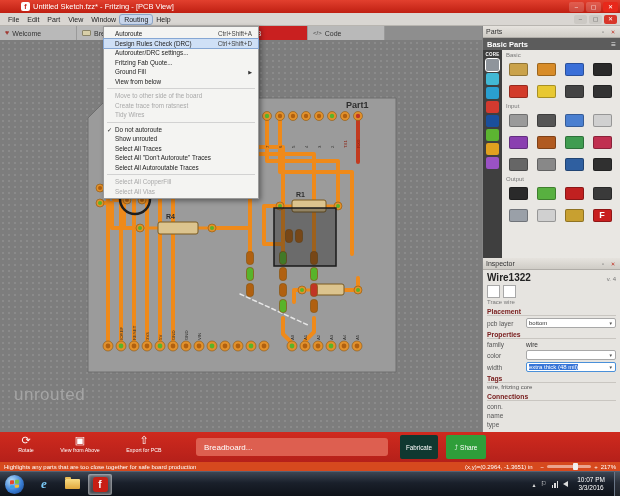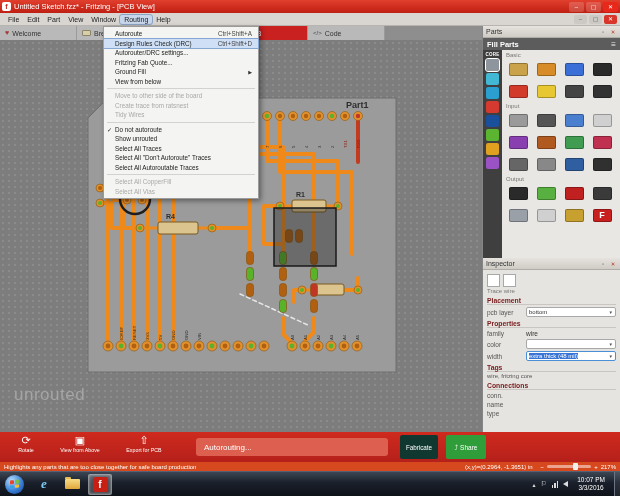--- a/index.html
+++ b/index.html
@@ -1,20 +1,20 @@
 <!DOCTYPE html>
 <html><head>
 <meta charset="utf-8">
 <style>
   html,body{margin:0;padding:0;background:#555;}
   *{box-sizing:border-box;}
   .screen{position:relative;width:620px;height:496px;background:#7d7d7d;font-family:"Liberation Sans",sans-serif;overflow:hidden;}
 
   
-  .titlebar{position:absolute;left:0;top:0;width:620px;height:13px;background:linear-gradient(#e2402e,#bf1f12);display:flex;align-items:center;color:#fff;font-size:7.5px;padding-left:2px;}
+  .titlebar{position:absolute;left:0;top:0;width:620px;height:13px;background:linear-gradient(#e2402e,#bf1f12);display:flex;align-items:center;color:#fff;font-size:7.5px;padding-left:21px;}
   .app-ico{width:9px;height:9px;background:#fff;border-radius:2px;color:#c81f14;font-size:7px;font-weight:bold;line-height:9px;text-align:center;margin-right:3px;flex:none;}
   .winbtns{margin-left:auto;display:flex;gap:2px;margin-right:2px;}
   .wbtn{width:15px;height:10px;background:rgba(255,255,255,.18);border-radius:2px;color:#fff;font-size:6px;line-height:10px;text-align:center;}
   .wbtn.close{background:#e8281a;}
 
   
   .menubar{position:absolute;left:0;top:13px;width:620px;height:13px;background:#d9d6d2;border-bottom:1px solid #b8b5b0;display:flex;align-items:center;font-size:7px;color:#222;padding-left:4px;}
   .mitem{padding:1px 4px;border-radius:2px;}
   .mitem.active{background:#c8d6ec;outline:1px solid #8aa4c8;}
   .mdibtns{margin-left:auto;display:flex;gap:2px;margin-right:3px;align-items:center;}
@@ -442,21 +442,21 @@
 
   <div class="rpanel">
     <div class="phead">
       <span>Parts</span>
       <div class="hicons">
         <div class="hic">▫</div>
         <div class="hic red">✕</div>
       </div>
     </div>
     <div class="corebar">
-      <span>Fill Parts</span>
+      <span>Basic Parts</span>
       <span class="burger">≡</span>
     </div>
     <div class="pbody">
       <div class="strip" id="bin-strip">
         <span class="corelbl">CORE</span>
       <div class="bin sel" style="background: rgb(143, 149, 156);"></div>
           <div class="bin" style="background: rgb(66, 184, 212);"></div>
           <div class="bin" style="background: rgb(42, 159, 208);"></div>
           <div class="bin" style="background: rgb(212, 58, 47);"></div>
           <div class="bin" style="background: rgb(26, 79, 156);"></div>
@@ -562,20 +562,24 @@
     </div>
 
     <div class="phead ihead">
       <span>Inspector</span>
       <div class="hicons">
         <div class="hic">▫</div>
         <div class="hic red">✕</div>
       </div>
     </div>
     <div class="ibody">
+      <div class="ititle-row">
+        <span class="ititle">Wire1322</span>
+        <span class="iver">v. 4</span>
+      </div>
       <div class="swatches">
         <div class="sw"></div>
         <div class="sw"></div>
       </div>
       <div class="isub">Trace wire</div>
 
       <div class="isec">Placement</div>
       <div class="irow">
         <span class="ilab">pcb layer</span>
         <div class="isel">
@@ -629,21 +633,21 @@
       <div class="tlab">Rotate</div>
     </div>
     <div class="tbtn" style="left:52px;width:56px;">
       <div class="ic">▣</div>
       <div class="tlab">View from Above</div>
     </div>
     <div class="tbtn" style="left:116px;width:56px;">
       <div class="ic">⇧</div>
       <div class="tlab">Export for PCB</div>
     </div>
-    <div class="autop">Autorouting...</div>
+    <div class="autop">Breadboard...</div>
     <div class="fabbtn">Fabricate</div>
     <div class="sharebtn">
       <span class="shico">⤴</span>
       <span>Share</span>
     </div>
   </div>
 
   <div class="statusbar">
     <span class="smsg">Highlights any parts that are too close together for safe board production</span>
     <span>(x,y)=(0.2964, -1.3651) in</span>

